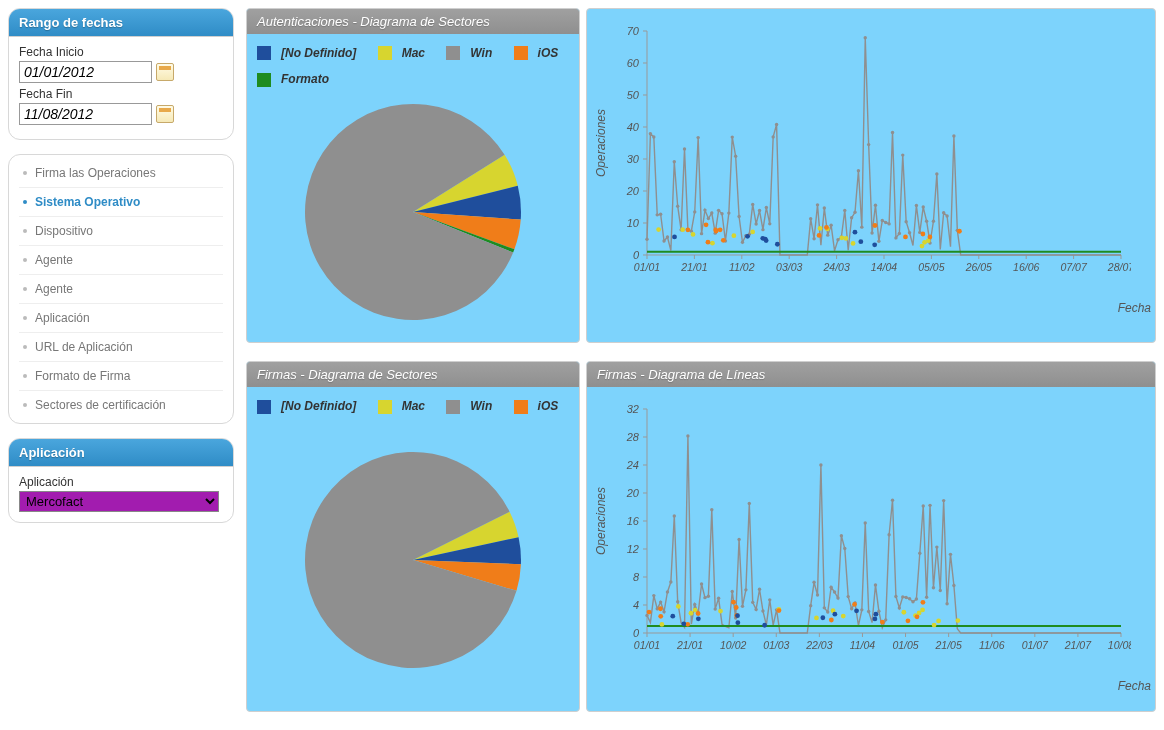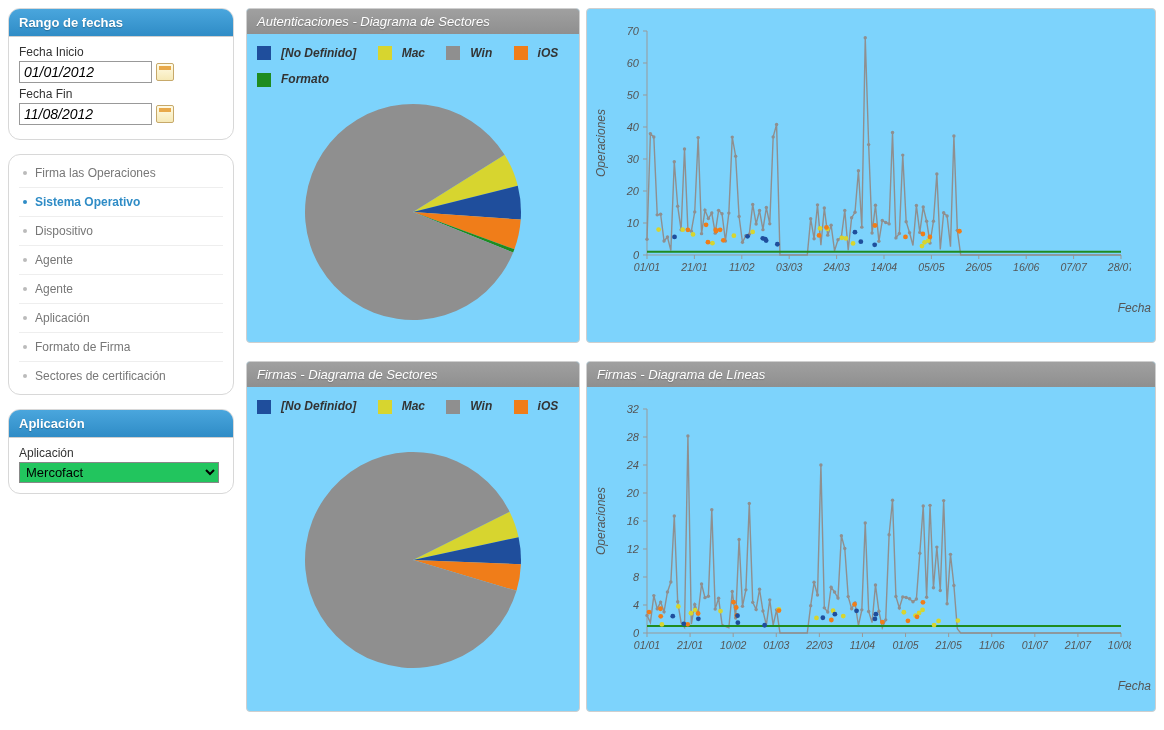--- a/index.html
+++ b/index.html
@@ -64,21 +64,21 @@
   }
   .filter-list li:last-child { border-bottom: none; }
   .filter-list li::before {
     content: ""; position: absolute; left: 4px; top: 50%; width: 4px; height: 4px;
     background: #bbb; border-radius: 50%; transform: translateY(-50%);
   }
   .filter-list li.active { color: #2f8cc6; font-weight: bold; }
   .filter-list li.active::before { background: #2f8cc6; }
   .select-row select {
     width: 200px; font-size: 13px; padding: 1px 2px;
-    border: 1px solid #888; background: #22c55e;
+    border: 1px solid #888; background: #a21caf;
   }
 
   .chart-row { display: flex; gap: 6px; }
   .chart-panel {
     border: 1px solid #cfcfcf;
     border-radius: 4px;
     background: #7dd3fc;
     overflow: hidden;
     display: flex; flex-direction: column; font-style: italic;
   }
@@ -123,20 +123,21 @@
 
     <div class="panel">
       <div class="panel-body" style="padding:4px 10px;">
         <ul class="filter-list" id="filter-list">
             <li>Firma las Operaciones</li>
             <li class="active">Sistema Operativo</li>
             <li>Dispositivo</li>
             <li>Agente</li>
             <li>Agente</li>
             <li>Aplicación</li>
+            <li>URL de Aplicación</li>
             <li>Formato de Firma</li>
             <li>Sectores de certificación</li>
           </ul>
       </div>
     </div>
 
     <div class="panel">
       <div class="panel-header">Aplicación</div>
       <div class="panel-body">
         <div class="field-label">Aplicación</div>

